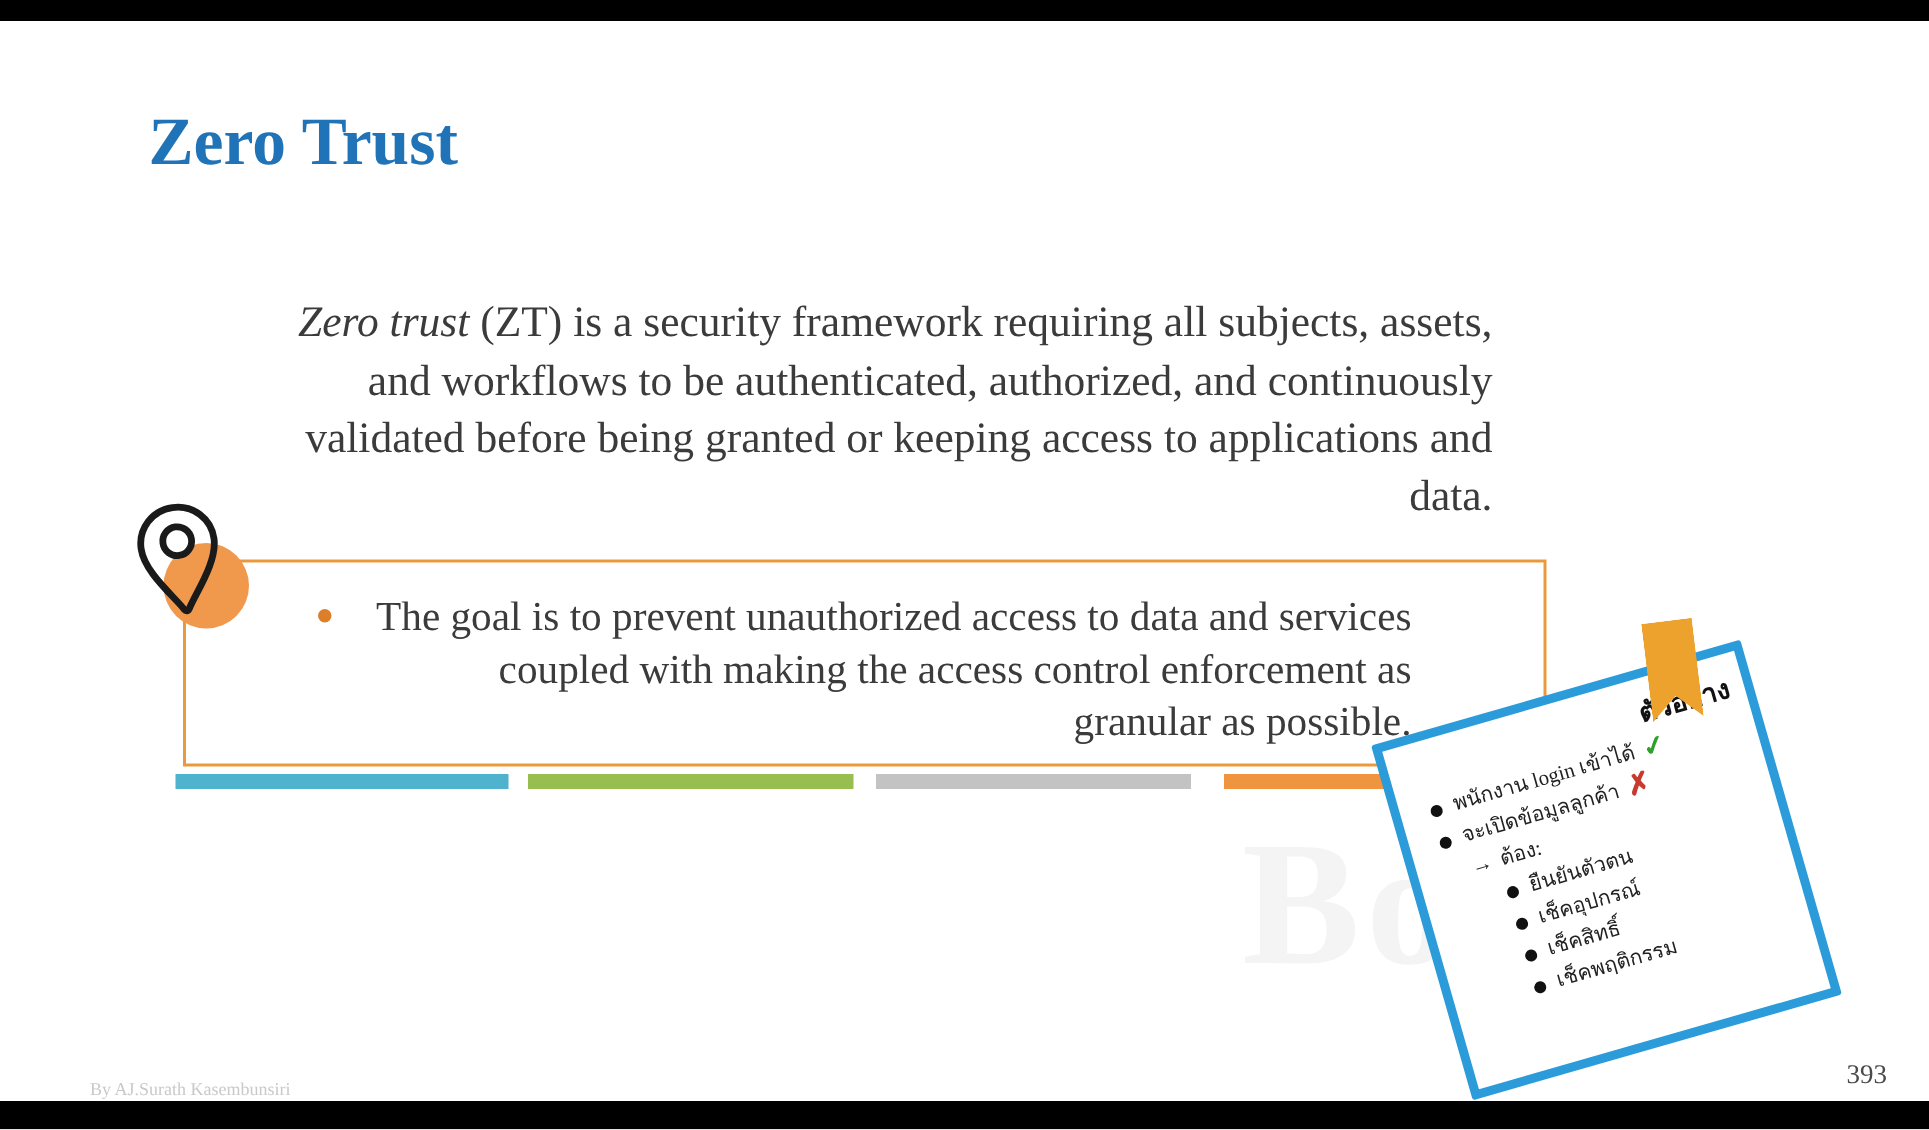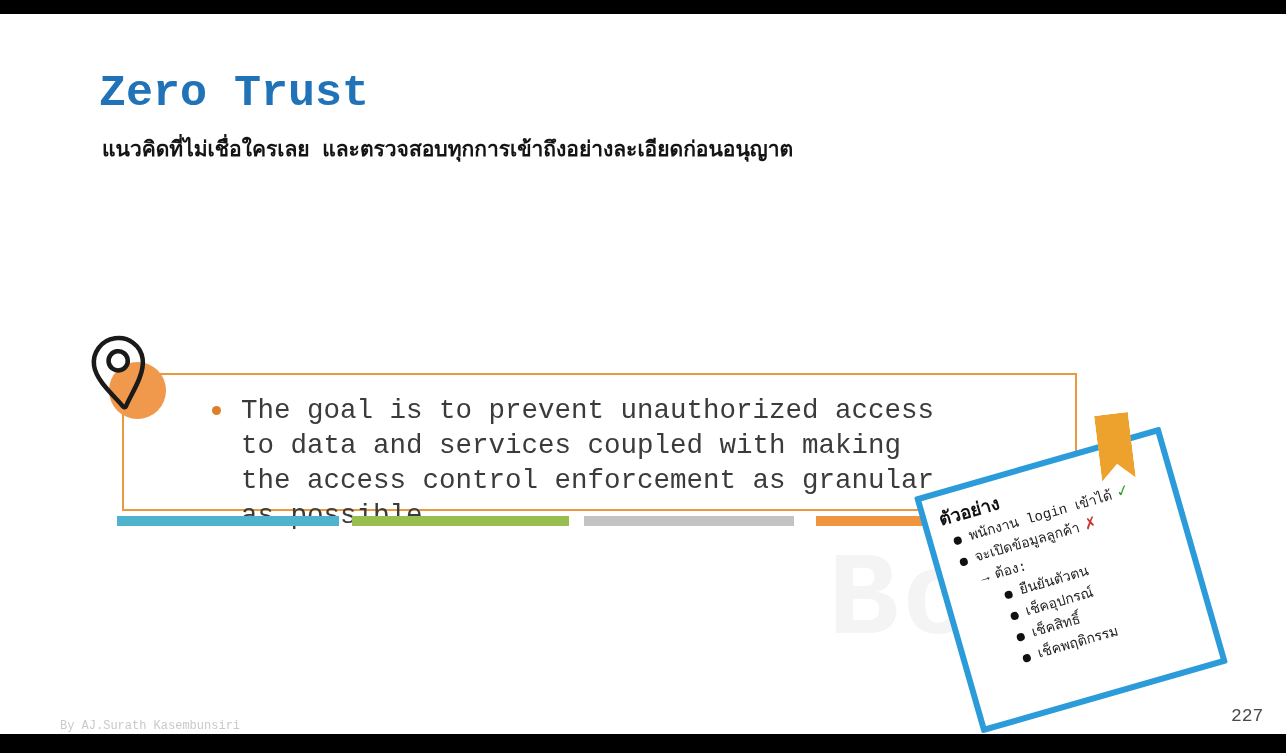--- a/index.html
+++ b/index.html
@@ -1,31 +1,31 @@
 <!DOCTYPE html>
 <html><head>
 <meta charset="utf-8">
 <style>
   html,body{margin:0;padding:0;background:#fff;}
   .stage{position:relative;width:1286px;height:753px;background:#ffffff;overflow:hidden;
-         font-family:Liberation Mono, monospace;}
+         font-family:Liberation Serif, serif;text-align:right;}
   .letterbox{position:absolute;left:0;width:100%;background:#000;}
   .letterbox.top{top:0;height:14px;}
   .letterbox.bottom{bottom:0;height:19px;}
 
   .title{position:absolute;left:99px;top:68px;margin:0;font-size:45px;font-weight:700;
          color:#2173B8;letter-spacing:0px;}
   .subtitle{position:absolute;left:102px;top:132px;font-size:21px;font-weight:700;color:#141414;}
 
   .definition{position:absolute;left:167px;top:196px;width:828px;margin:0;
               font-size:29px;line-height:38.5px;color:#3b3b3b;}
   .definition em{font-style:italic;}
 
   .goal-box{position:absolute;left:122px;top:373px;width:905px;height:134px;
-            border:2px solid #EA9A3E;background:transparent;padding-left:46px;}
+            border:2px solid #EA9A3E;background:transparent;}
   .goal-row{position:absolute;left:88px;top:18px;display:flex;align-items:flex-start;}
   .goal-dot{width:9px;height:9px;border-radius:50%;background:#DD7E2B;margin:13px 20px 0 0;flex:none;}
   .goal-text{width:700px;font-size:27.5px;line-height:35px;color:#3b3b3b;}
 
   .pin-circle{position:absolute;left:109px;top:362px;width:57px;height:57px;border-radius:50%;
               background:#F0984C;}
   .pin-svg{position:absolute;left:88px;top:332px;width:64px;height:84px;transform:rotate(-8deg);}
 
   .accent-bar{position:absolute;top:516px;height:10px;}
   .bar-teal{left:117px;width:222px;background:#4FB3CE;}
@@ -58,22 +58,22 @@
   .footer-brand{position:absolute;left:1058px;top:720px;font-size:12px;color:#cfcfcf;z-index:3;margin-top:32px;}
   .footer-page{position:absolute;left:1231px;top:706px;font-size:18px;color:#4a4a4a;z-index:3;}
 </style>
 </head>
 <body>
 
 <div class="stage">
   <div class="letterbox top"></div>
 
   <h1 class="title">Zero Trust</h1>
-  <div class="subtitle">แนวคิดที่ไม่เชื่อใครเลย และตรวจสอบทุกการเข้าถึงอย่างละเอียดก่อนอนุญาต</div>
 
+  <p class="definition"><em>Zero trust</em><span> (ZT) is a security framework requiring all subjects, assets, and workflows to be authenticated, authorized, and continuously validated before being granted or keeping access to applications and data.</span></p>
 
   <div class="goal-box">
     <div class="goal-row">
       <span class="goal-dot"></span>
       <span class="goal-text">The goal is to prevent unauthorized access to data and services coupled with making the access control enforcement as granular as possible.</span>
     </div>
   </div>
 
   <span class="pin-circle"></span>
   <svg class="pin-svg" viewBox="0 0 24 30">
@@ -122,16 +122,16 @@
         <li class="lvl2">
           <span class="li-dot"></span>
           <span>เช็คพฤติกรรม</span>
         </li>
       </ul>
     </div>
   </div>
 
   <div class="footer-author">By AJ.Surath Kasembunsiri</div>
   <div class="footer-brand">Born2Learn</div>
-  <div class="footer-page">227</div>
+  <div class="footer-page">393</div>
 
   <div class="letterbox bottom"></div>
 </div>
 
 </body></html>

